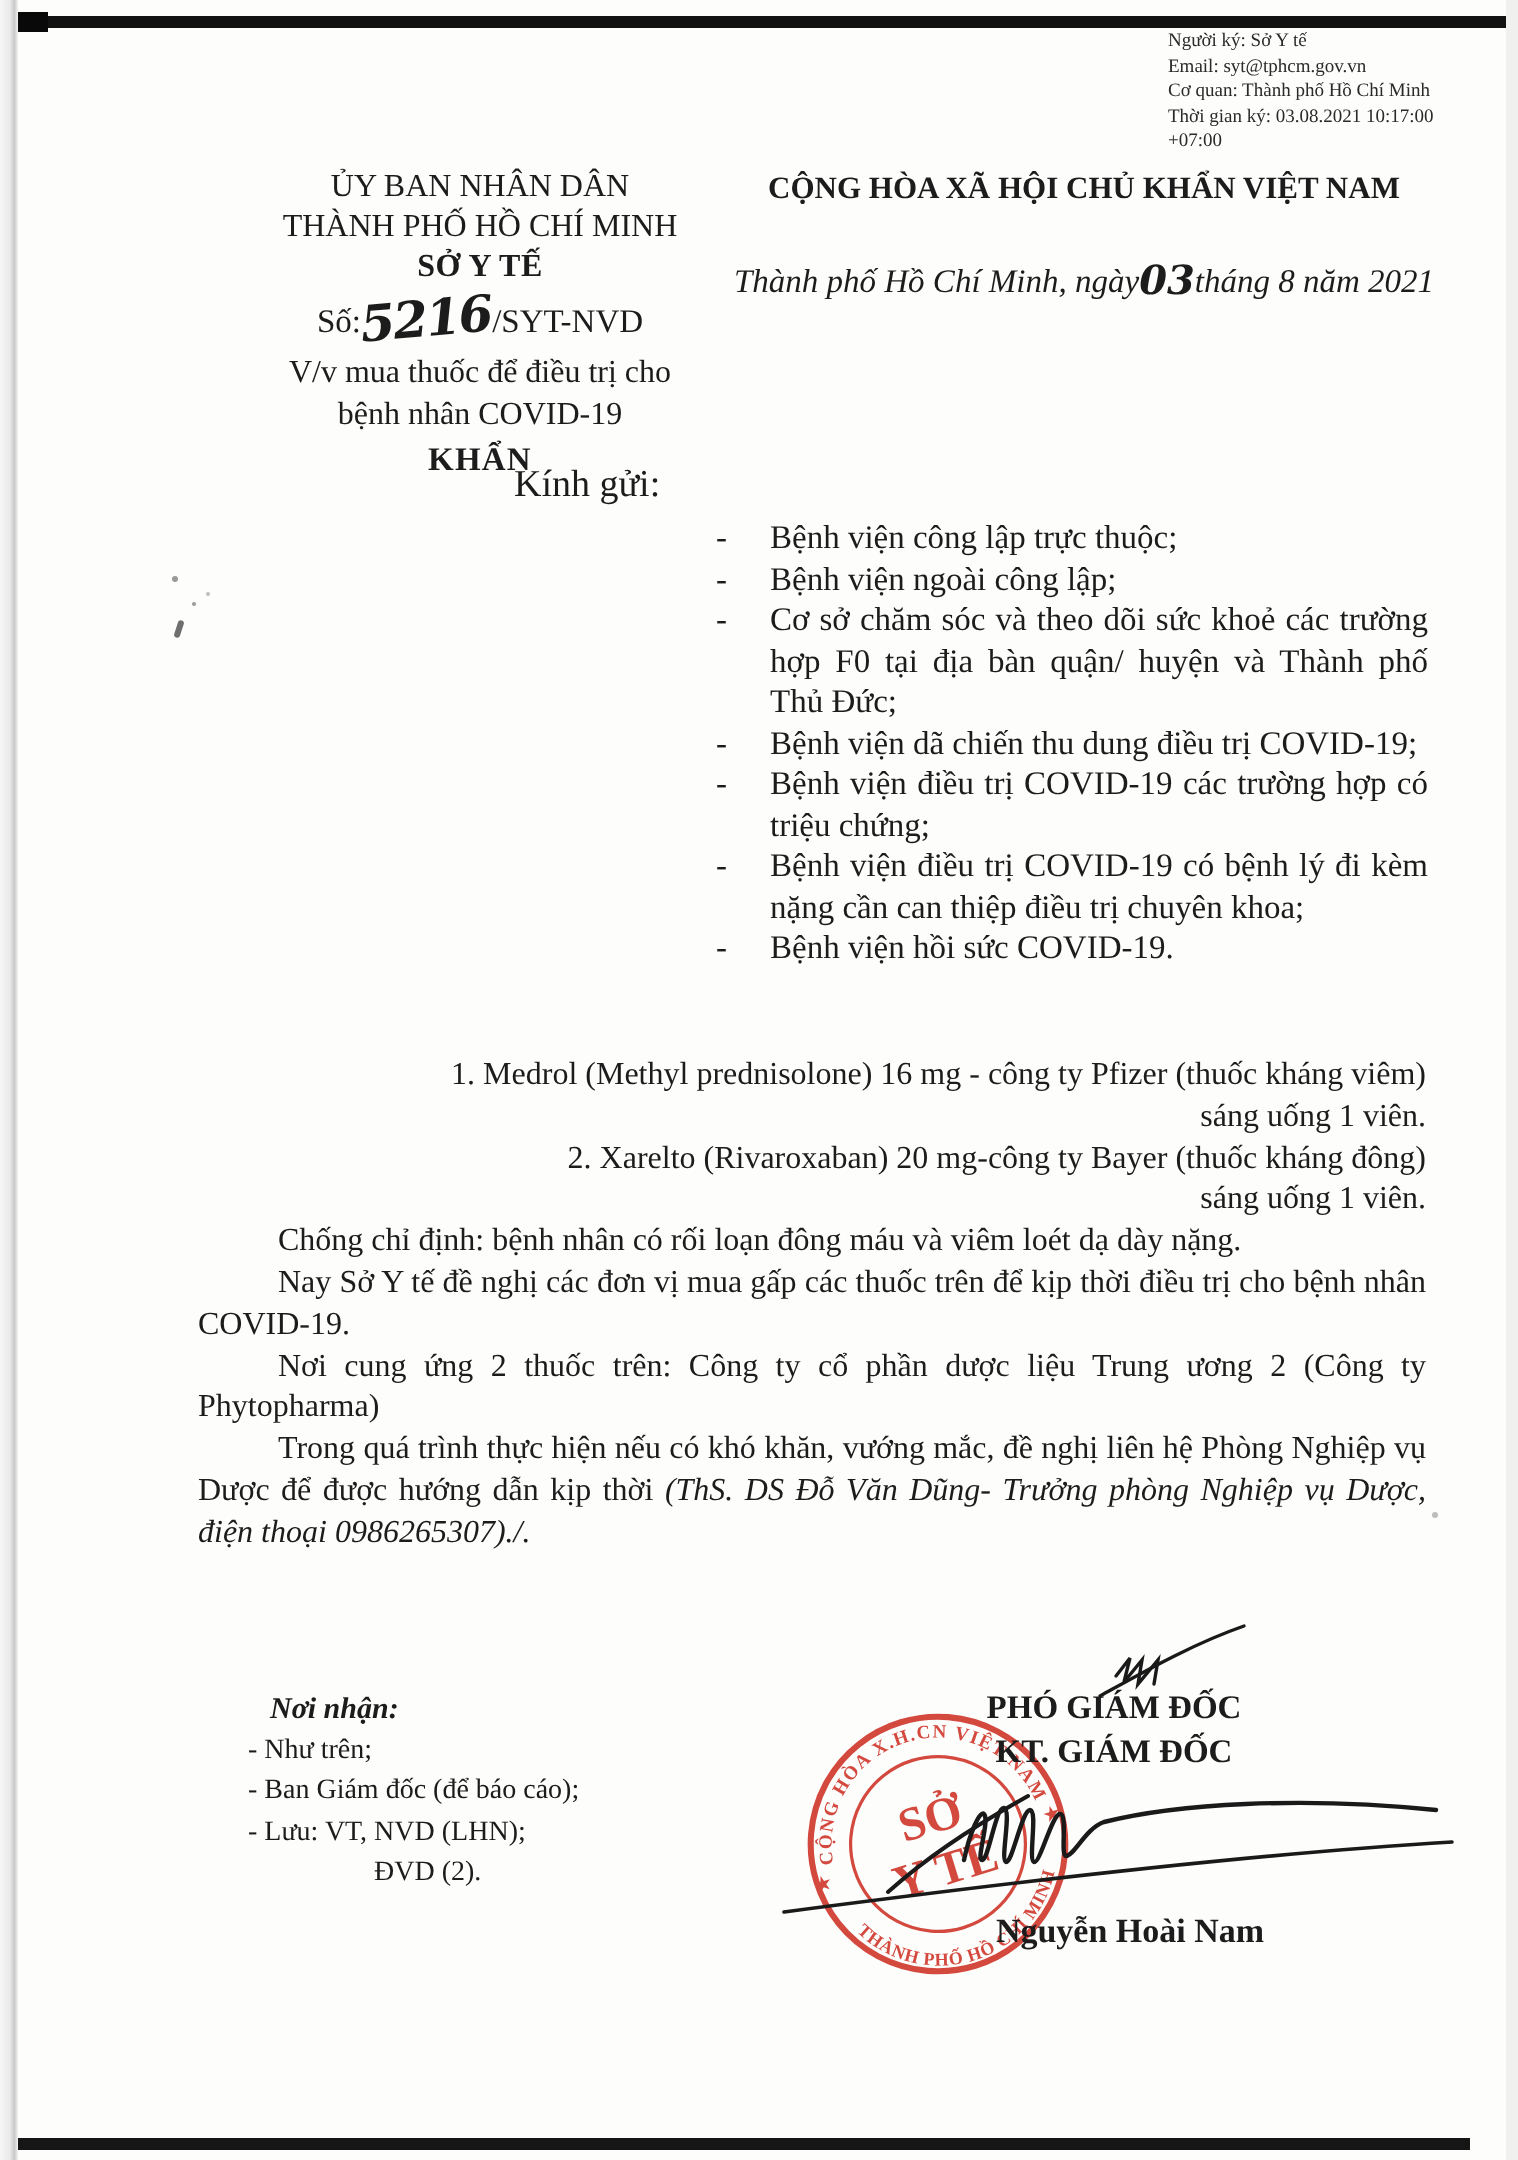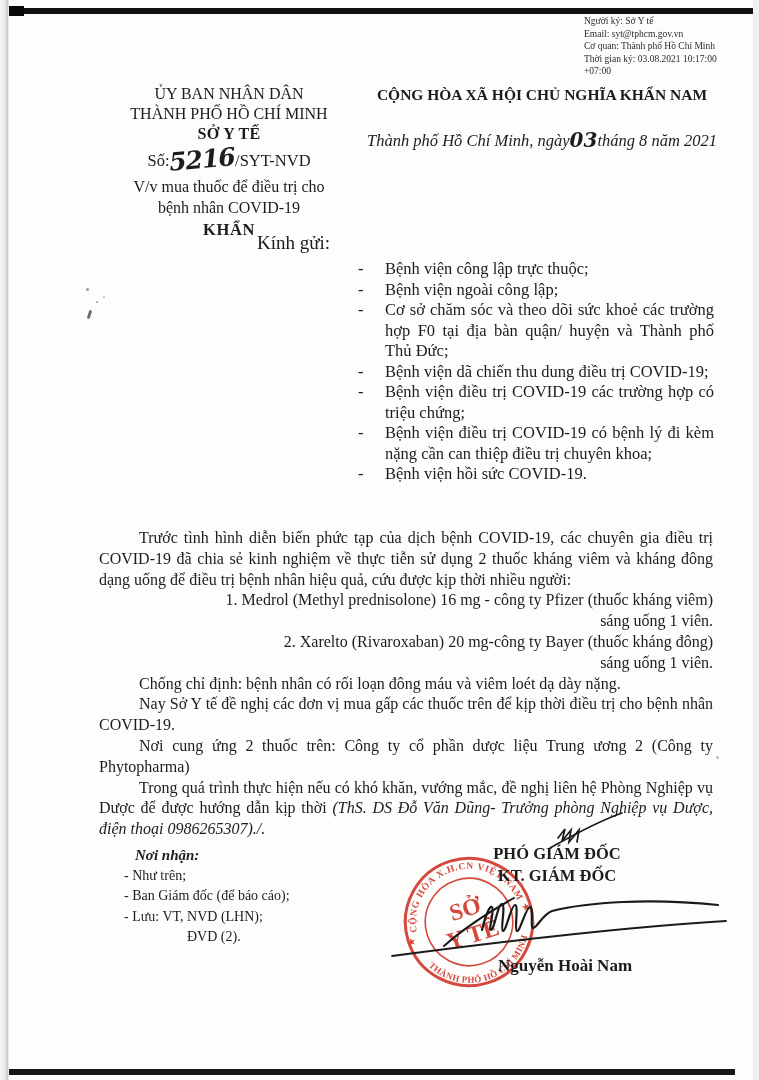--- a/index.html
+++ b/index.html
@@ -9,21 +9,21 @@
   .edge-top{position:absolute;left:12px;top:8px;width:747px;height:6px;background:#121212;}
   .edge-top-blob{position:absolute;left:8px;top:6px;width:16px;height:10px;background:#090909;}
   .edge-bottom{position:absolute;left:0;top:1069px;width:735px;height:6px;background:#161616;}
   .edge-left{position:absolute;left:0;top:0;width:9px;height:1080px;
              background:linear-gradient(90deg,#f6f6f6,#e9e9e9 55%,#c9c9c9 80%,#f3f3f2);}
   .edge-right{position:absolute;right:0;top:0;width:6px;height:1080px;background:#f0f0ee;}
   .speck{position:absolute;background:#9a9a9a;border-radius:50%;}
 
   .dsig{position:absolute;left:584px;top:15px;width:172px;font-size:9.5px;line-height:12.5px;color:#2a2a2a;}
 
-  .hl{position:absolute;left:95px;top:84px;width:268px;text-align:center;font-size:16px;line-height:20px;}
+  .hl{position:absolute;left:106px;top:84px;width:268px;text-align:center;font-size:16px;line-height:20px;}
   .hl .agency{font-weight:bold;letter-spacing:.3px;}
   .so-line{margin-top:1px;font-size:16.5px;height:27px;}
   .hand{font-family:"DejaVu Serif", serif;font-style:italic;font-weight:bold;}
   .hand-so{display:inline-block;font-size:25px;line-height:1;transform:rotate(-5deg) translateY(2px);letter-spacing:-1px;}
   .subject{font-size:16px;line-height:21px;margin-top:4px;}
   .urgent{font-weight:bold;font-size:16.5px;margin-top:2px;letter-spacing:.6px;}
 
   .hr-block{position:absolute;left:340px;top:86px;width:404px;text-align:center;}
   .motto1{font-weight:bold;font-size:15.5px;white-space:nowrap;}
   .motto2{font-weight:bold;font-size:16.5px;display:inline-block;border-bottom:1.6px solid #1c1c1c;
@@ -87,21 +87,21 @@
     <div class="agency">SỞ Y TẾ</div>
     <div class="so-line"><span>Số:</span><span class="hand hand-so">5216</span><span>/SYT-NVD</span></div>
     <div class="subject">
       <div>V/v mua  thuốc để điều trị cho</div>
       <div>bệnh nhân COVID-19</div>
     </div>
     <div class="urgent">KHẨN</div>
   </div>
 
   <div class="hr-block">
-    <div class="motto1">CỘNG HÒA XÃ HỘI CHỦ NGHĨA KHẨN NAM</div>
+    <div class="motto1">CỘNG HÒA XÃ HỘI CHỦ KHẨN VIỆT NAM</div>
     <div class="dateline"><span>Thành phố Hồ Chí Minh, ngày</span><span class="hand hand-day">03</span><span>tháng 8 năm 2021</span></div>
   </div>
 
   <div class="kinh-gui">Kính gửi:</div>
 
   <div class="recips">
     <div class="recip">
         <span class="dash">-</span>
         <span class="txt">Bệnh viện công lập trực thuộc;</span>
       </div>
@@ -125,21 +125,20 @@
         <span class="dash">-</span>
         <span class="txt">Bệnh viện điều trị COVID-19 có bệnh lý đi kèm nặng cần can thiệp điều trị chuyên khoa;</span>
       </div>
     <div class="recip">
         <span class="dash">-</span>
         <span class="txt">Bệnh viện hồi sức COVID-19.</span>
       </div>
   </div>
 
   <div class="body-text">
-    <p>Trước tình hình diễn biến phức tạp của dịch bệnh COVID-19, các chuyên gia điều trị COVID-19 đã chia sẻ kinh nghiệm về thực tiễn  sử dụng 2 thuốc kháng viêm và kháng đông dạng uống để điều trị bệnh nhân hiệu quả, cứu được kịp thời nhiều người:</p>
     <div class="drug">
       <div class="l1"><span>1.</span>&nbsp;<span>Medrol (Methyl prednisolone) 16 mg - công ty Pfizer (thuốc kháng viêm)</span></div>
       <div class="l2">sáng uống 1 viên.</div>
     </div>
     <div class="drug">
       <div class="l1"><span>2.</span>&nbsp;<span>Xarelto (Rivaroxaban) 20 mg-công ty Bayer (thuốc kháng đông)</span></div>
       <div class="l2">sáng uống 1 viên.</div>
     </div>
     <p>Chống chỉ định: bệnh nhân có rối loạn đông máu và viêm loét dạ dày nặng.</p>
     <p>Nay Sở Y tế  đề nghị các đơn vị mua gấp các thuốc trên để kịp thời điều trị cho bệnh nhân COVID-19.</p>

